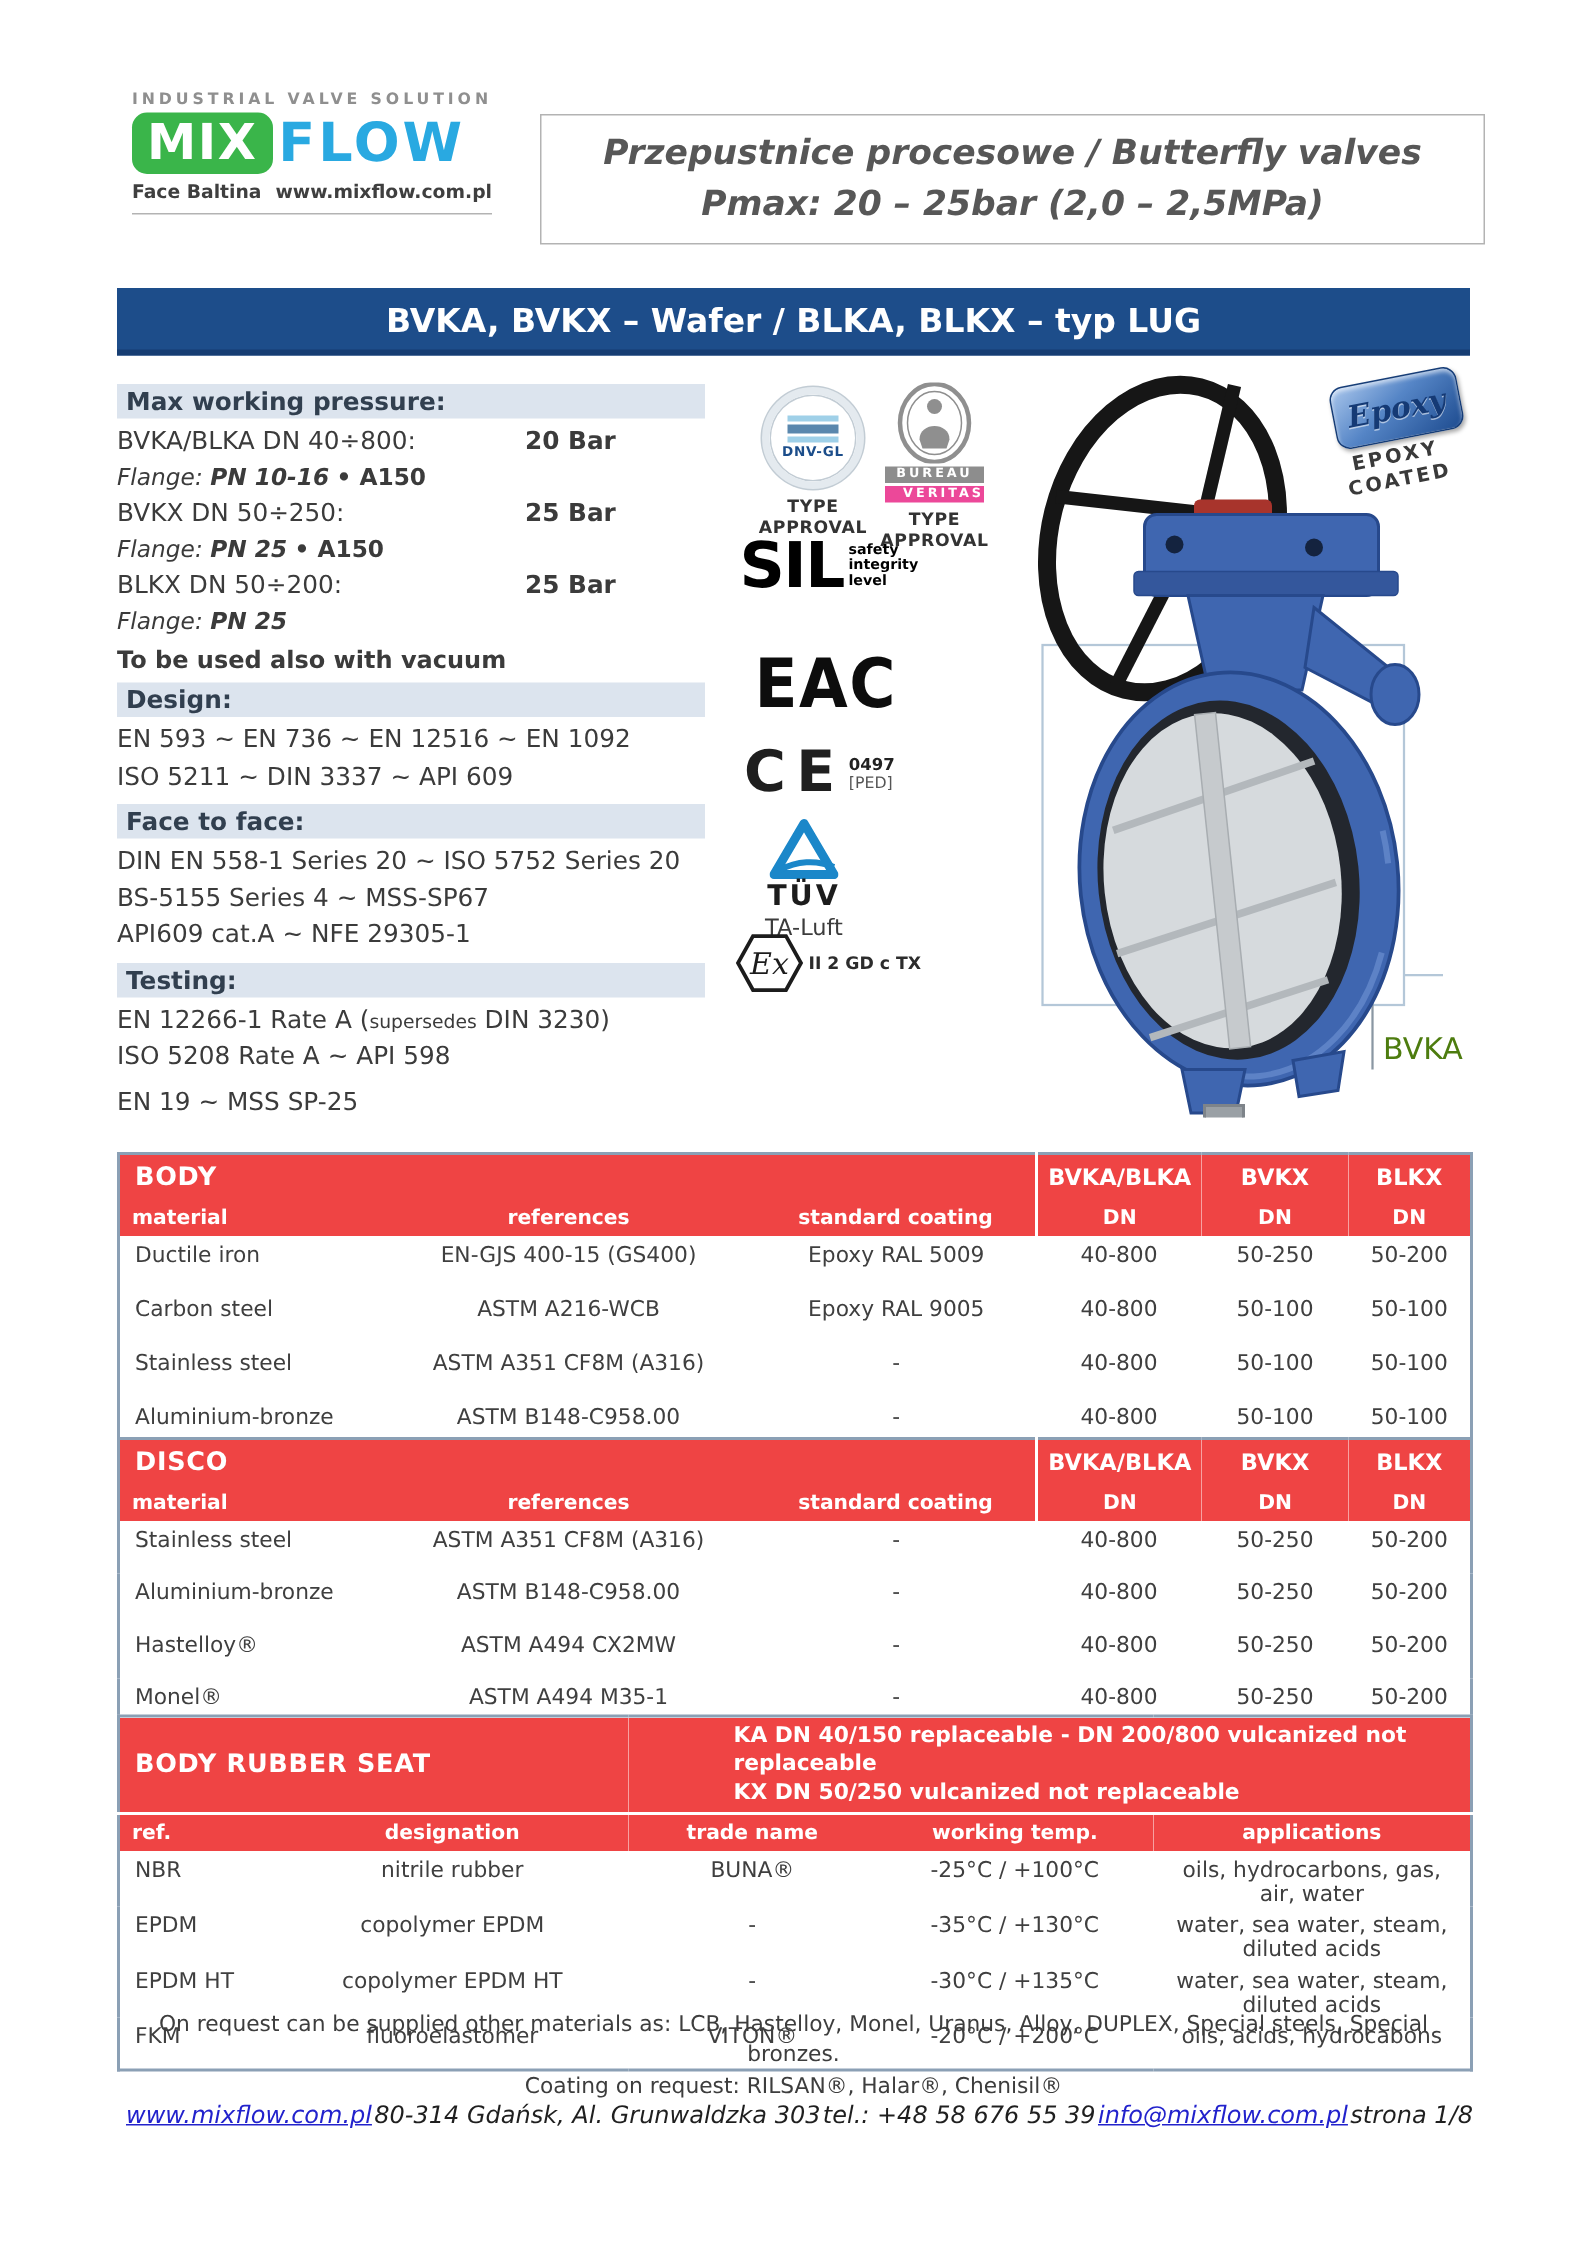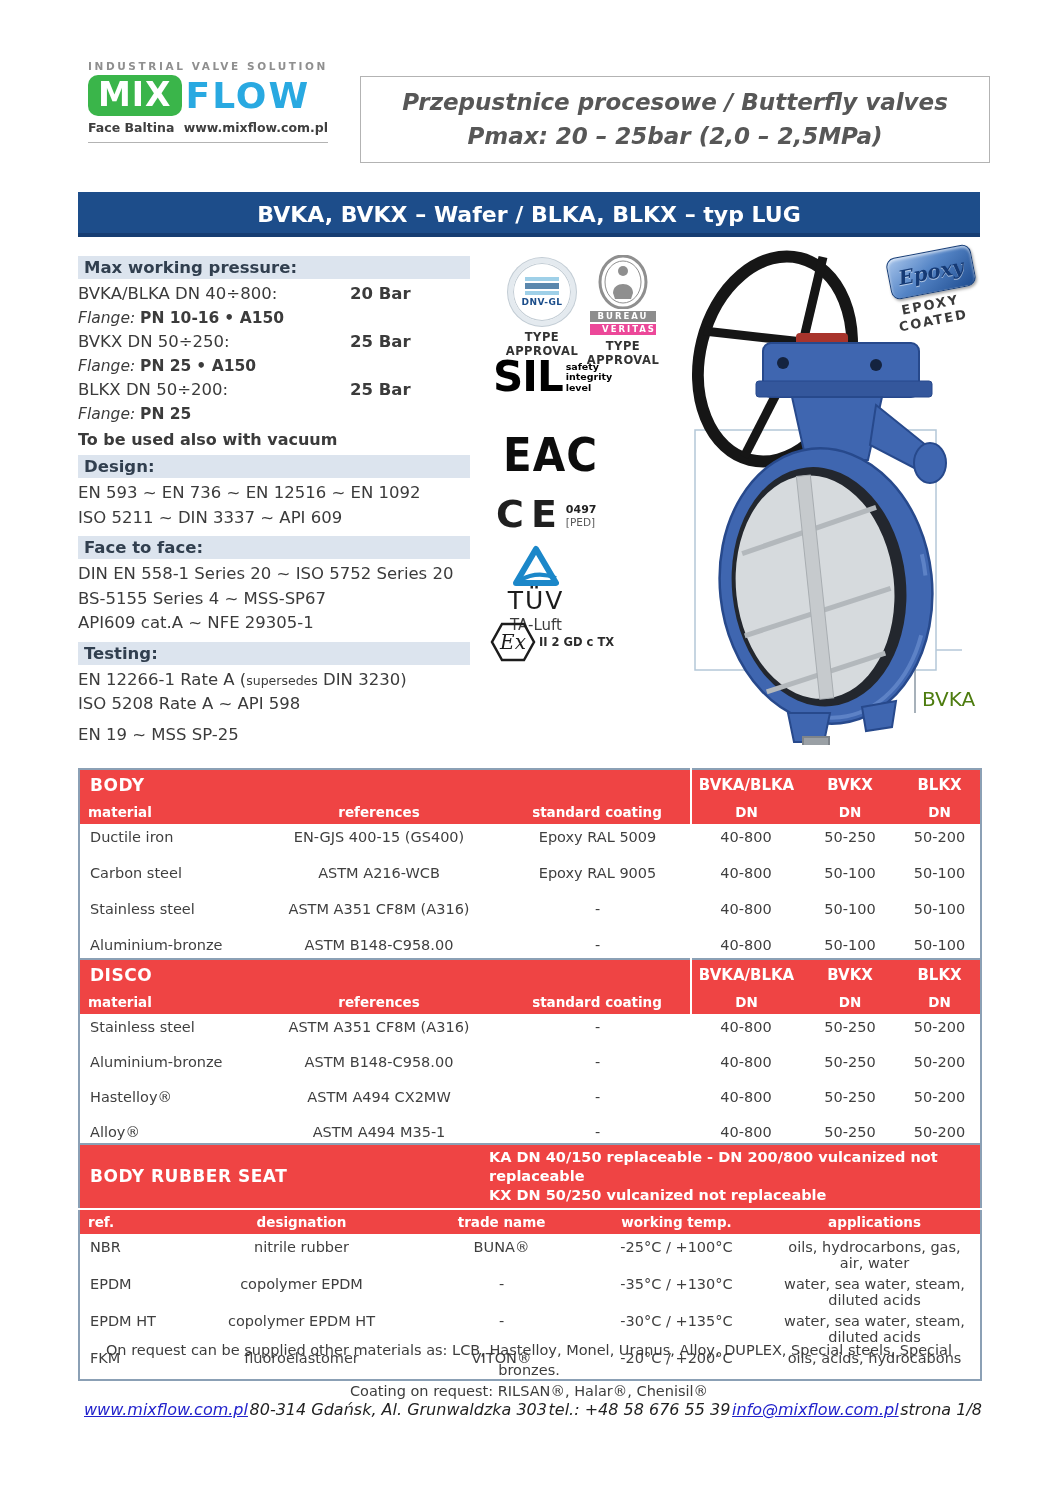--- a/index.html
+++ b/index.html
@@ -27,21 +27,21 @@
   
   .specs{position:absolute;left:78px;top:256px;width:392px;}
   .spec-h{background:#dce4ee;color:#313f4f;font-weight:bold;font-size:16.5px;
           height:23px;line-height:23px;padding:0 6px;margin-bottom:3px;}
   .spec-sec{margin-top:6px;}
   .p-row{display:flex;height:24px;line-height:24px;font-size:16.5px;}
   .p-label{width:272px;}
   .p-value{font-weight:bold;}
   .p-flange{height:24px;line-height:24px;font-size:15.5px;}
   .fl-pre{font-style:italic;}
-  .fl-pn{font-weight:bold;}
+  .fl-pn{font-style:italic;font-weight:bold;}
   .fl-rest{font-weight:bold;}
   .vacuum{font-weight:bold;font-size:16px;margin-top:4px;}
   .spec-line{height:24.5px;line-height:24.5px;font-size:16.5px;}
   .small-sup{font-size:12.5px;}
 
   
   .certs{position:absolute;left:488px;top:255px;width:175px;height:480px;}
   .cert{position:absolute;}
   .cert-cap{font-size:11.5px;font-weight:bold;color:#333;text-align:center;line-height:1.2;margin-top:5px;letter-spacing:.5px;}
   .dnv{left:6px;top:3px;width:96px;display:flex;flex-direction:column;align-items:center;}
@@ -59,21 +59,21 @@
   .sil{left:5px;top:105px;display:flex;align-items:flex-start;}
   .sil-main{font-size:42px;font-weight:900;color:#000;line-height:.8;letter-spacing:-1px;}
   .sil-sub{display:flex;flex-direction:column;font-size:9.5px;font-weight:bold;color:#000;line-height:1.1;margin-left:3px;margin-top:2px;}
   .eac{left:15px;top:180px;font-size:42px;font-weight:900;color:#0d0d0d;letter-spacing:1px;transform:scaleY(1.08);line-height:1;}
   .ce{left:8px;top:240px;display:flex;align-items:flex-start;}
   .ce-mark{font-size:38px;font-weight:bold;color:#1f1f1f;letter-spacing:7px;line-height:1;}
   .ce-side{display:flex;flex-direction:column;margin-left:2px;margin-top:8px;}
   .ce-code{font-size:11px;font-weight:bold;color:#222;}
   .ce-ped{font-size:10.5px;color:#555;}
   .tuv{left:16px;top:290px;display:flex;flex-direction:column;align-items:center;width:64px;}
-  .tuv-name{font-size:25px;font-weight:400;color:#1c1c1c;letter-spacing:2px;line-height:1.1;}
+  .tuv-name{font-size:19px;font-weight:700;color:#1c1c1c;letter-spacing:2px;line-height:1.1;}
   .tuv-sub{font-size:15px;color:#3c3c3c;margin-top:1px;}
   .ex{left:2px;top:367px;display:flex;align-items:center;}
   .ex-label{font-size:11.5px;font-weight:bold;color:#2c2c2c;margin-left:3px;}
 
   
   .valve-wrap{position:absolute;left:640px;top:245px;width:350px;height:500px;}
   .valve-svg{position:absolute;left:0;top:0;}
   .epoxy-badge{position:absolute;left:248px;top:6px;width:84px;height:40px;border-radius:9px;
                border:1px solid #163d77;transform:rotate(-11deg);
                background:linear-gradient(145deg,#a9c6ec 0%,#5585c6 45%,#1e4c90 100%);
@@ -441,21 +441,21 @@
         <tr>
           <td class="c-left">Hastelloy®</td>
           <td>ASTM A494 CX2MW</td>
           <td>-</td>
           <td>40-800</td>
           <td>50-250</td>
           <td>50-200</td>
         </tr>
 
         <tr>
-          <td class="c-left">Alloy®</td>
+          <td class="c-left">Monel®</td>
           <td>ASTM A494 M35-1</td>
           <td>-</td>
           <td>40-800</td>
           <td>50-250</td>
           <td>50-200</td>
         </tr>
       </tbody>
   </table>
 
   <table class="data-table" id="rubber-table" style="top:1143px;">

